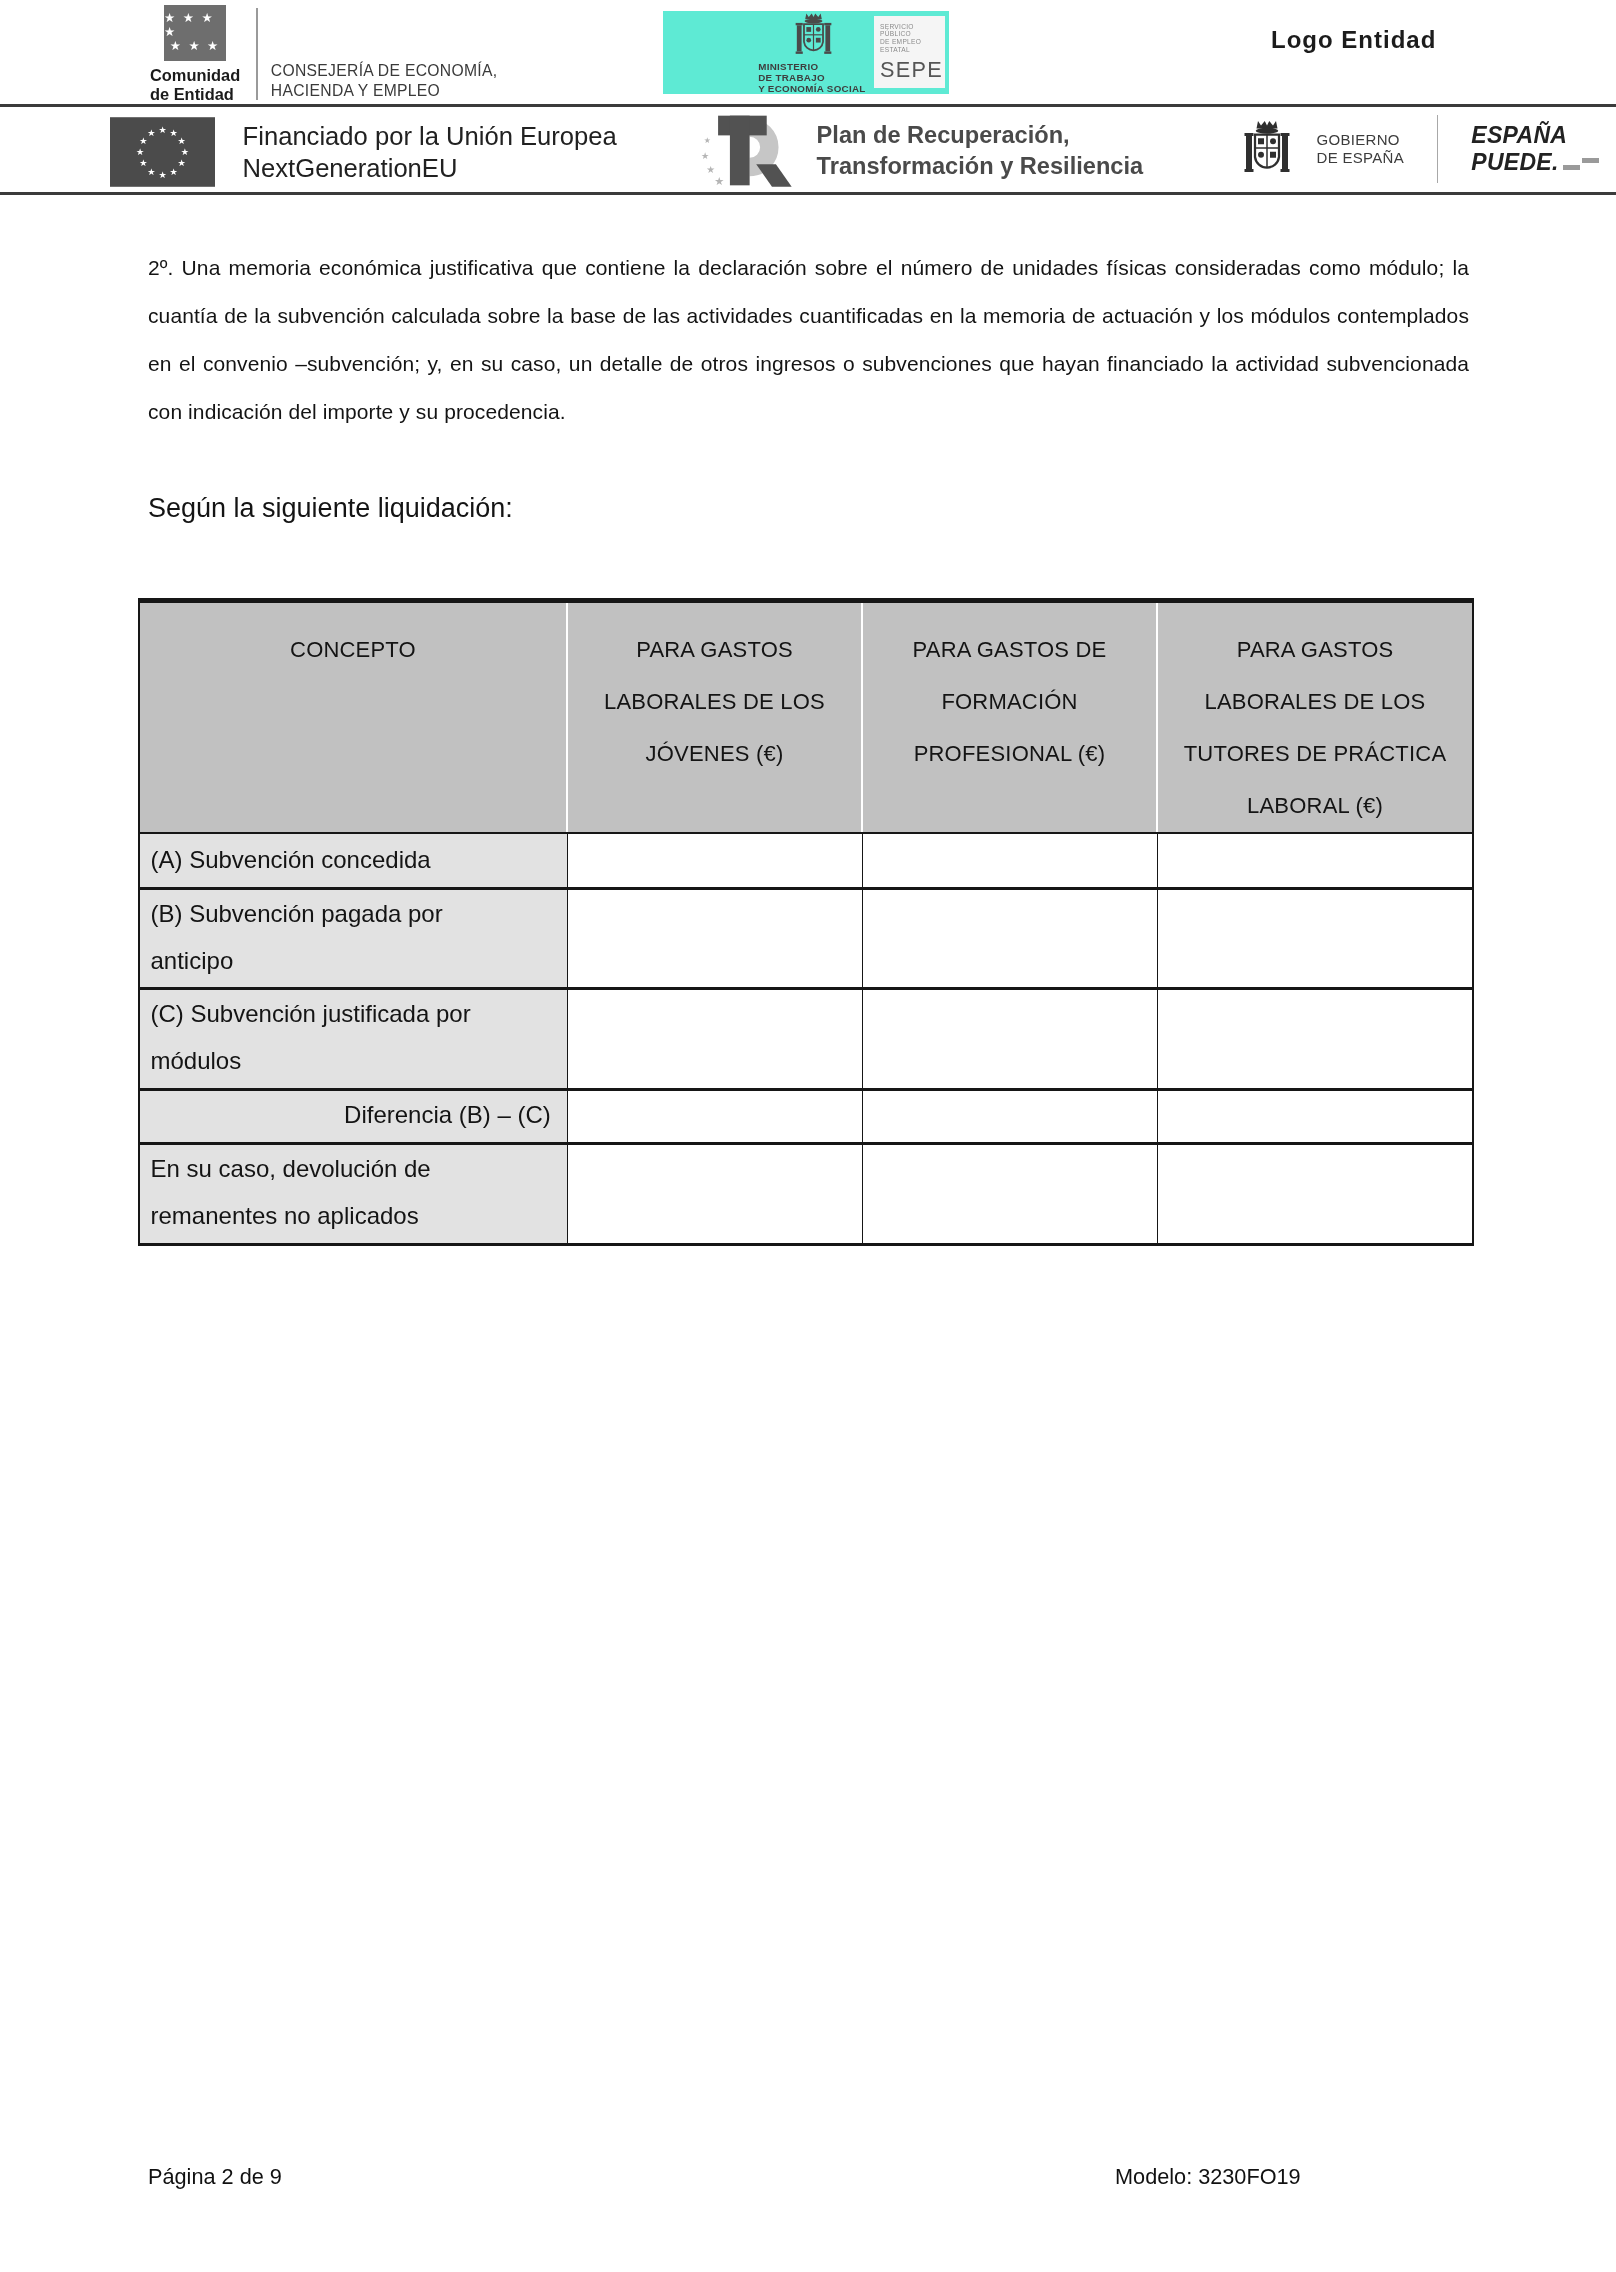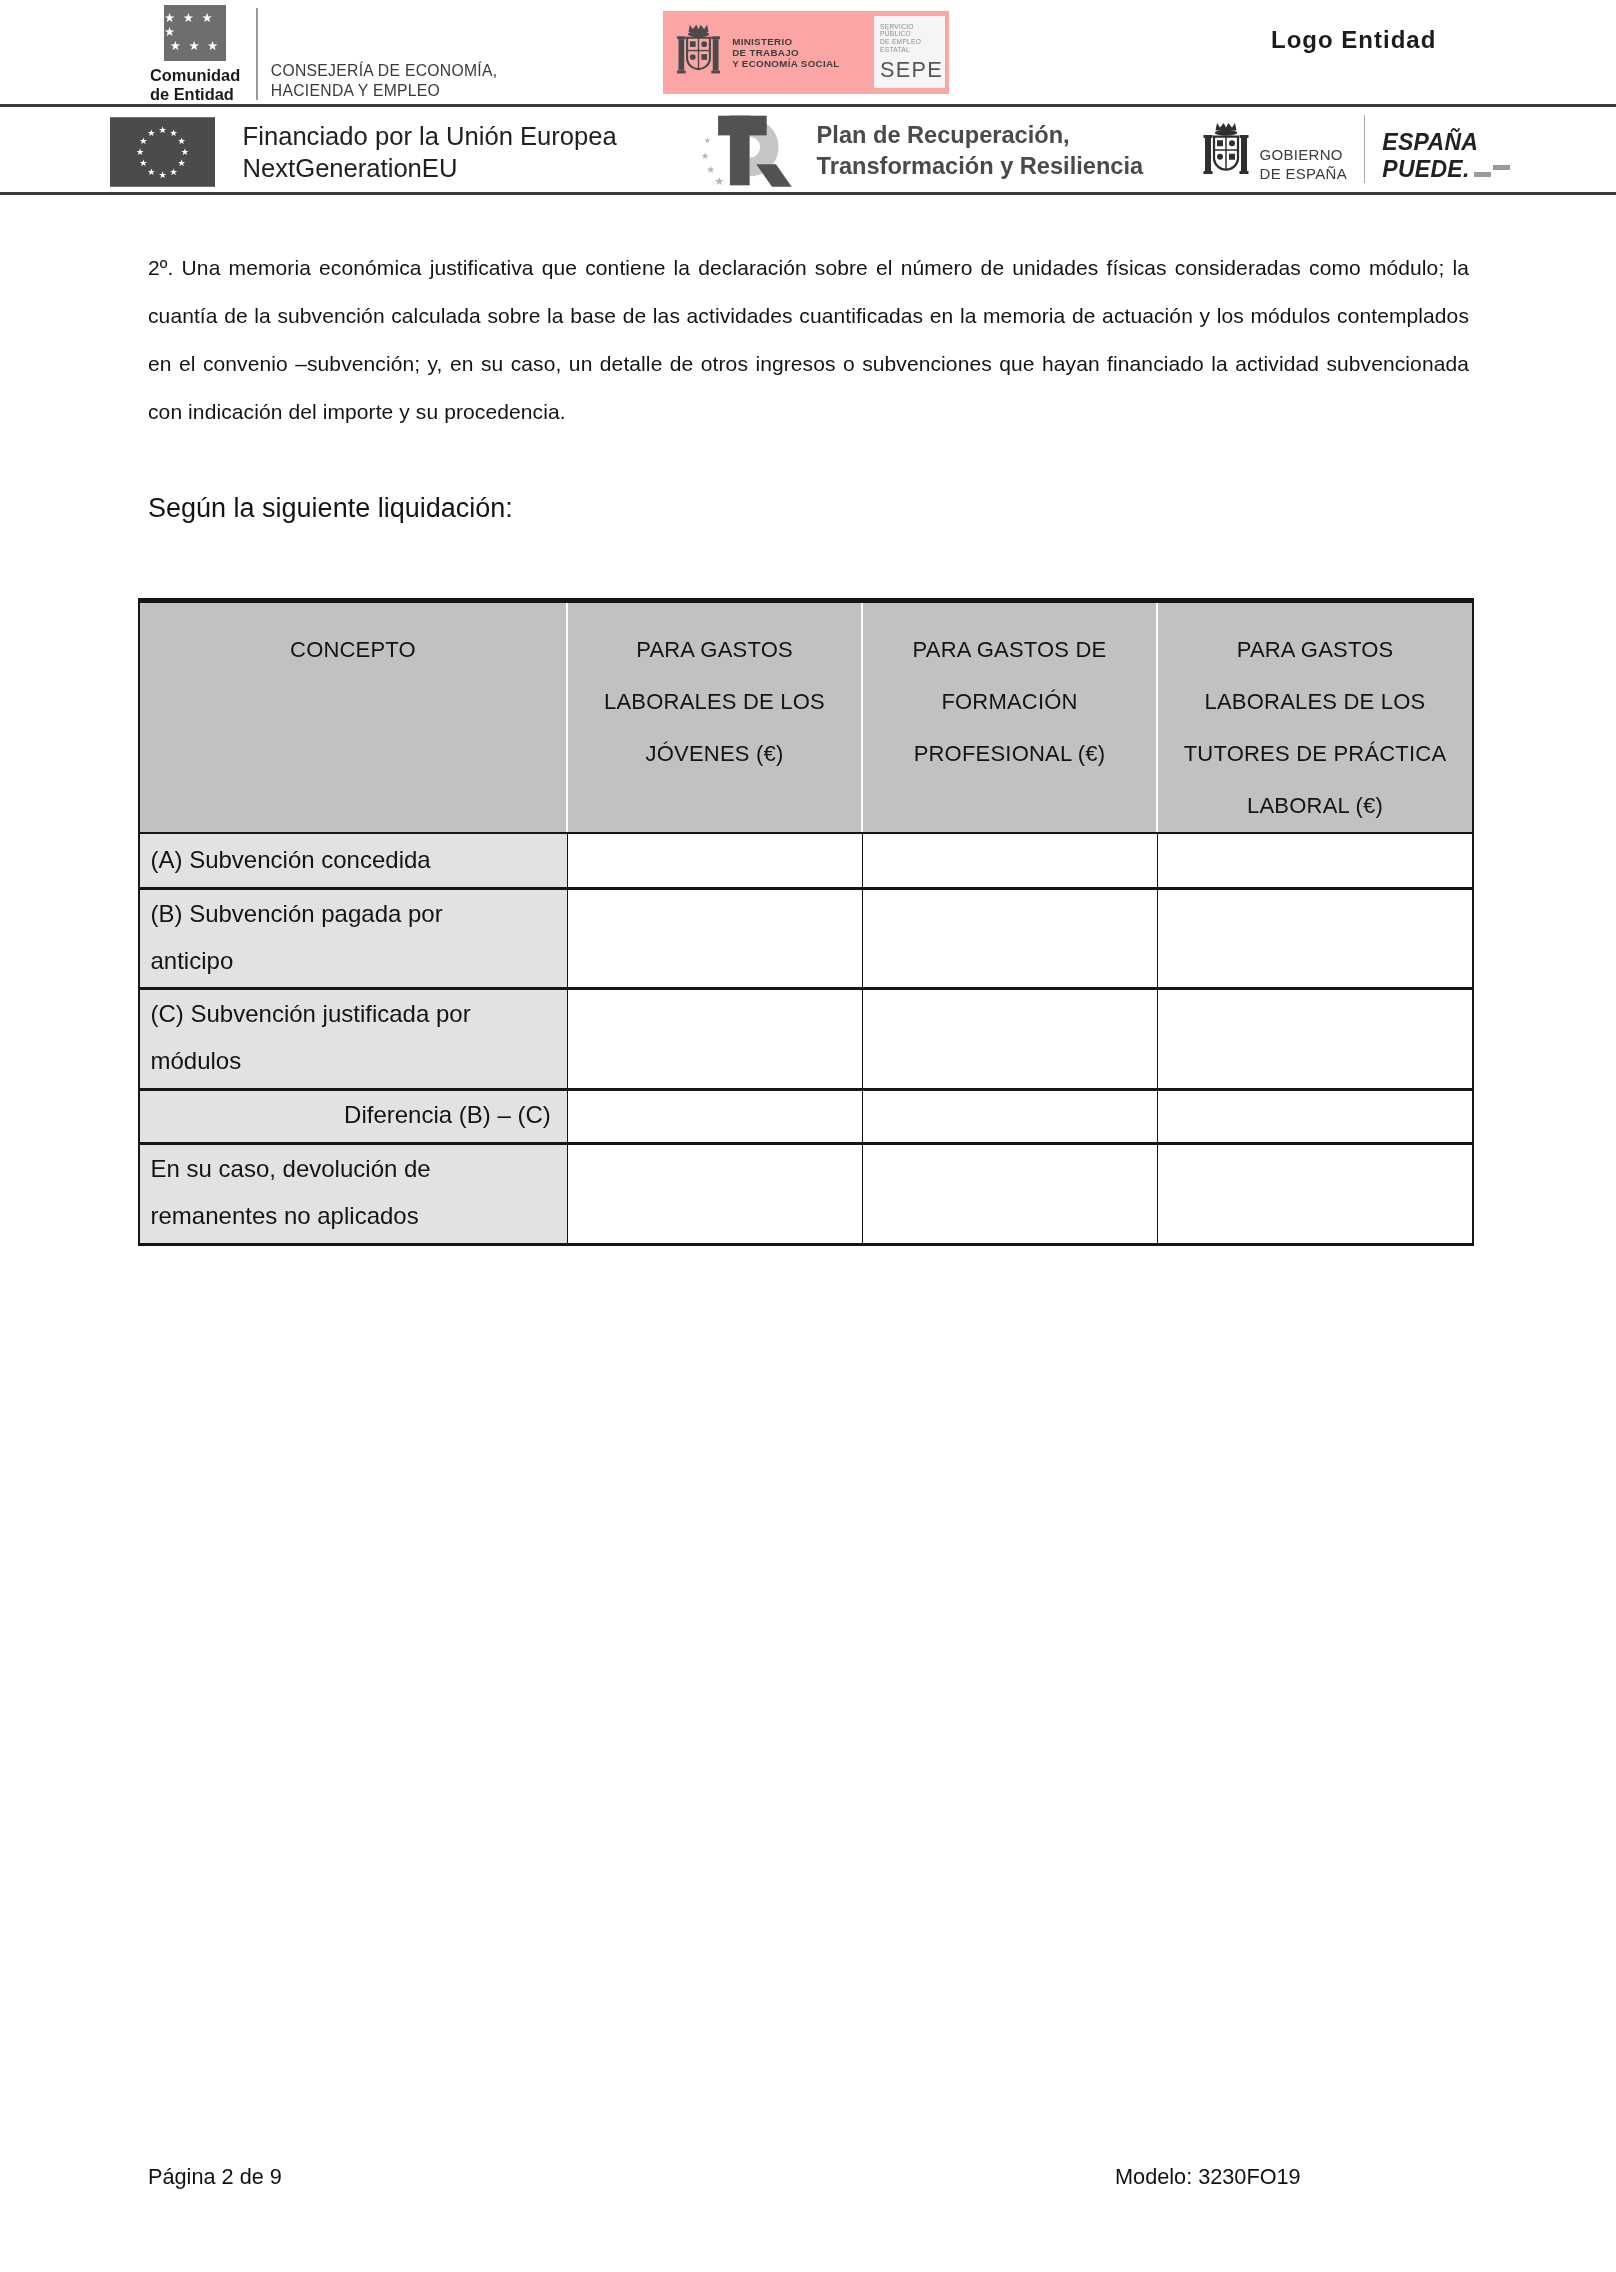--- a/index.html
+++ b/index.html
@@ -9,41 +9,41 @@
 
   
   .madrid { position:absolute; left:150px; top:5.2px; display:flex; height:98px; }
   .madrid-col1 { display:flex; flex-direction:column; align-items:center; }
   .madrid-flag { width:62px; height:58px; background:#6e6e6e; display:flex; flex-direction:column; align-items:center; justify-content:center; }
   .madrid-flag .srow { color:#ffffff; font-size:12.5px; line-height:13.8px; letter-spacing:2px; }
   .madrid-name { margin-top:5.2px; font-weight:700; font-size:16.4px; line-height:18.4px; color:#1b1b1b; text-align:left; width:100%; }
   .madrid-div { width:2px; height:92px; background:#9a9a9a; margin:3.3px 13px 0 15.7px; }
   .madrid-dept { display:flex; flex-direction:column; justify-content:flex-end; padding-bottom:2.6px; font-size:15.7px; line-height:19.7px; color:#3a3a3a; letter-spacing:0.3px; }
 
-  .ministerio { position:absolute; left:663px; top:10.5px; width:286px; height:83px; background:#fca5a5; display:flex; align-items:center; }
+  .ministerio { position:absolute; left:663px; top:10.5px; width:286px; height:83px; background:#5eead4; display:flex; align-items:center;flex-direction:column; }
   .min-crest { margin-left:14.4px; }
   .min-text { margin-left:11.8px; font-weight:700; font-size:9.8px; line-height:11px; color:#3e3e3e; letter-spacing:0.3px; }
   .sepe-box { position:absolute; right:3.9px; top:5.2px; width:71px; height:72px; background:#f5f5f5; display:flex; flex-direction:column; align-items:flex-start; justify-content:center; padding-left:5.9px; }
   .sepe-small { font-size:6.6px; line-height:7.9px; color:#8a8a8a; letter-spacing:0.3px; }
   .sepe-big { margin-top:4.6px; font-size:21.7px; line-height:22px; color:#555555; letter-spacing:1.3px; }
 
   .logo-entidad { position:absolute; left:1271px; top:26px; font-size:24px; letter-spacing:1px; color:#1c1c1c;font-weight:bold; }
 
   .rule { position:absolute; left:0; width:1617px; height:3.3px; background:#3b3b3b; }
   .rule1 { top:104px; }
   .rule2 { top:192px; }
 
   
   .eu { position:absolute; left:110px; top:117px; display:flex; align-items:center; }
   .eu-text { margin-left:27.6px; font-size:25.6px; line-height:32px; color:#212121; }
 
   .plan { position:absolute; left:701px; top:113px; display:flex; align-items:center; }
   .plan-text { margin-left:23.6px; font-weight:700; font-size:23.6px; line-height:31px; color:#4a4a4a; }
 
-  .gobierno { position:absolute; left:1203px; top:115px; display:flex; align-items:flex-end; }
+  .gobierno { position:absolute; left:1244px; top:115px; display:flex; align-items:center;gap:16px; }
   .gob-name { margin-left:10.5px; font-size:15px; line-height:18.4px; color:#3c3c3c; letter-spacing:0.3px; }
   .gob-div { width:1.3px; height:68px; background:#a8a8a8; margin:0 17px; }
   .espana { font-style:italic; font-weight:700; font-size:23px; line-height:27px; color:#222222; letter-spacing:0.3px; }
   .dash1, .dash2 { display:inline-block; background:#9a9a9a; vertical-align:baseline; }
   .dash1 { width:17px; height:5.2px; margin-left:3.9px; }
   .dash2 { width:17px; height:5.2px; margin-left:2.6px; margin-bottom:6.6px; }
 
   
   .para { position:absolute; left:148px; top:244px; width:1321px; font-size:21px; line-height:48px; text-align:justify; color:#141414; letter-spacing:0.1px; }
   .liquidacion { position:absolute; left:148px; top:493px; font-size:27px; color:#141414; }

